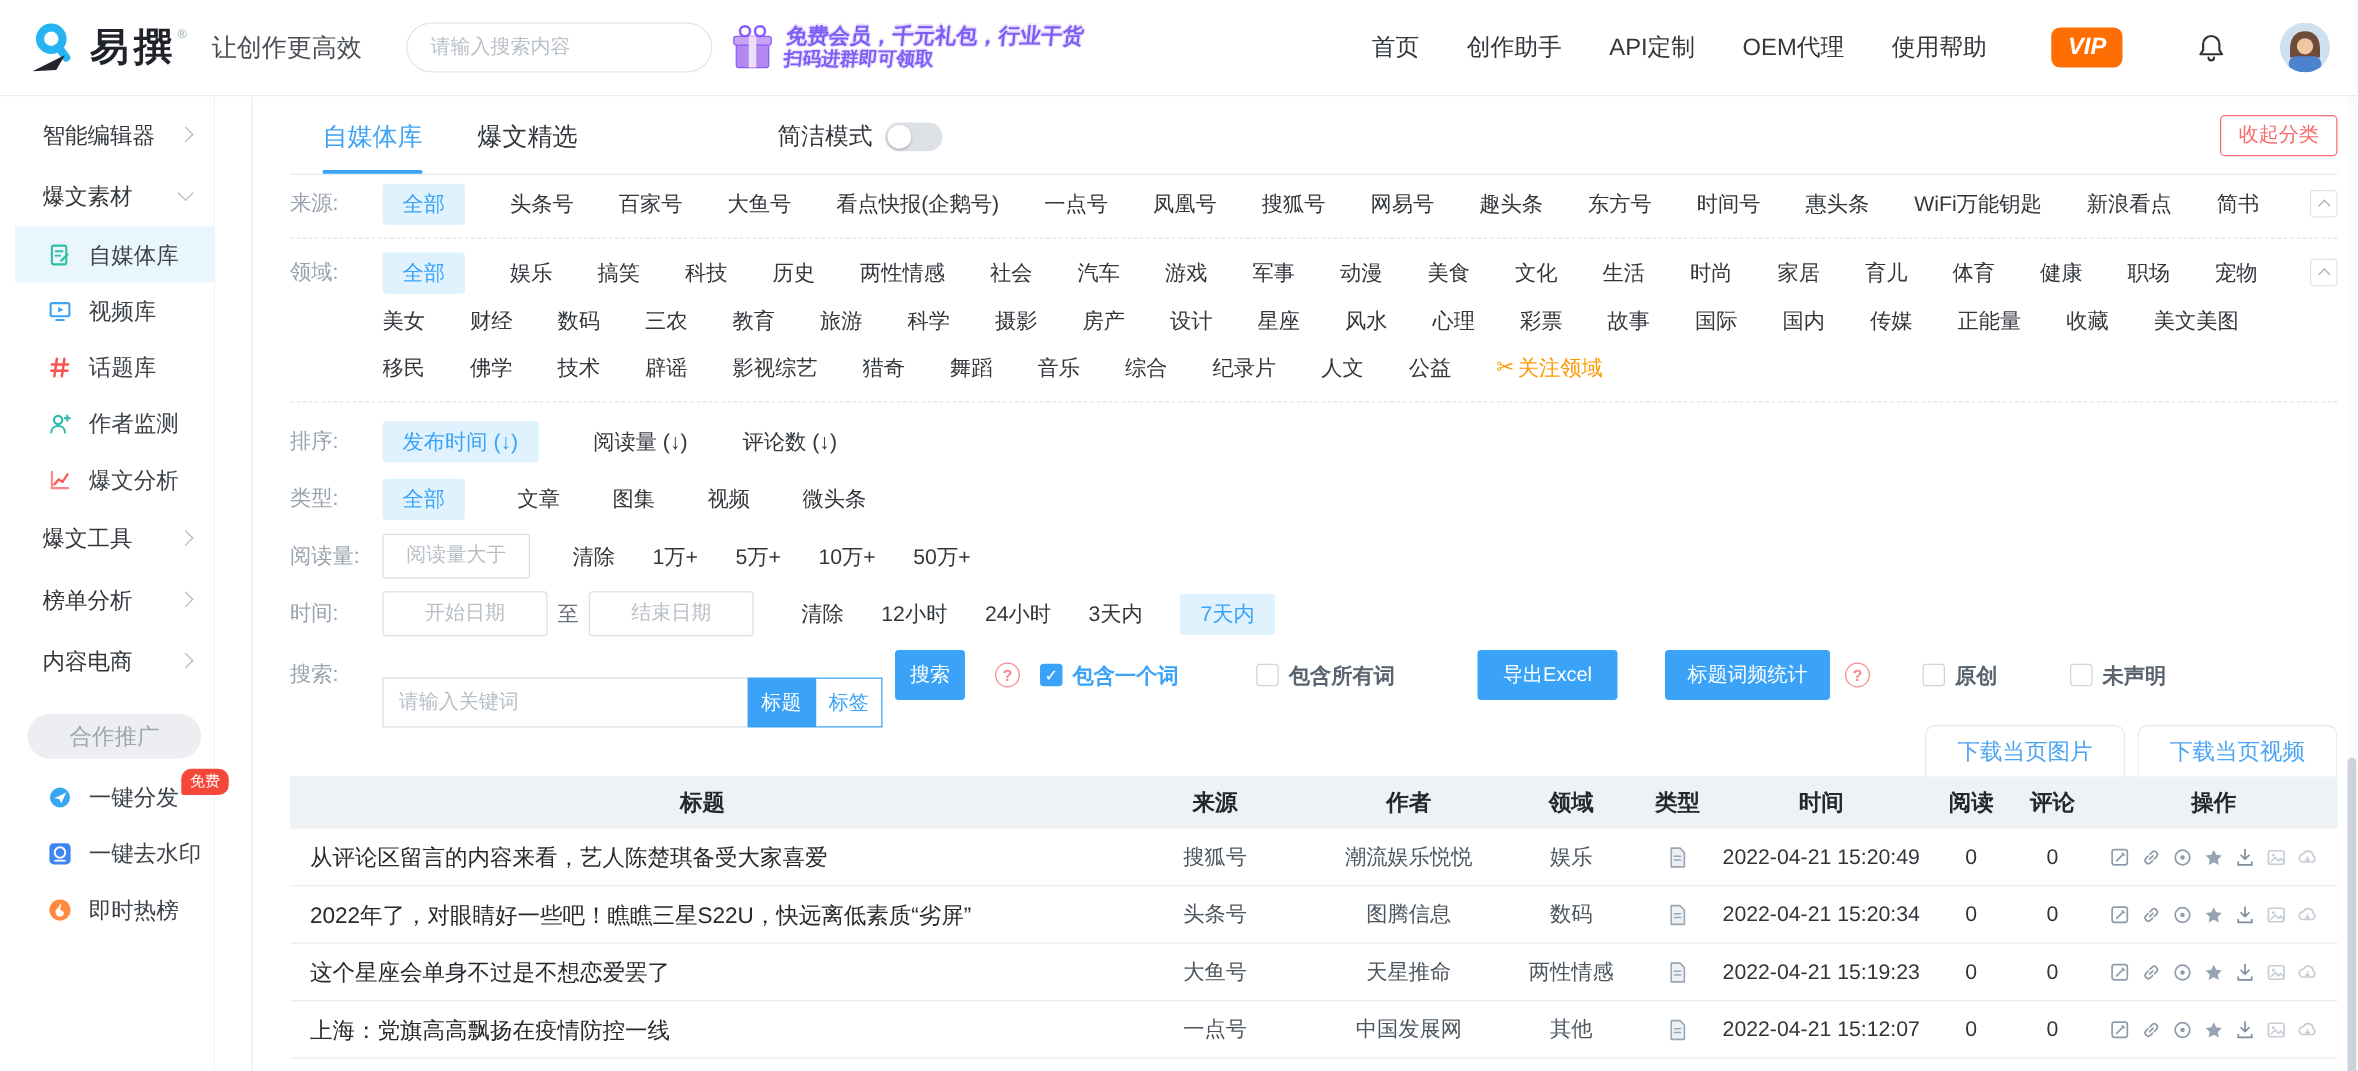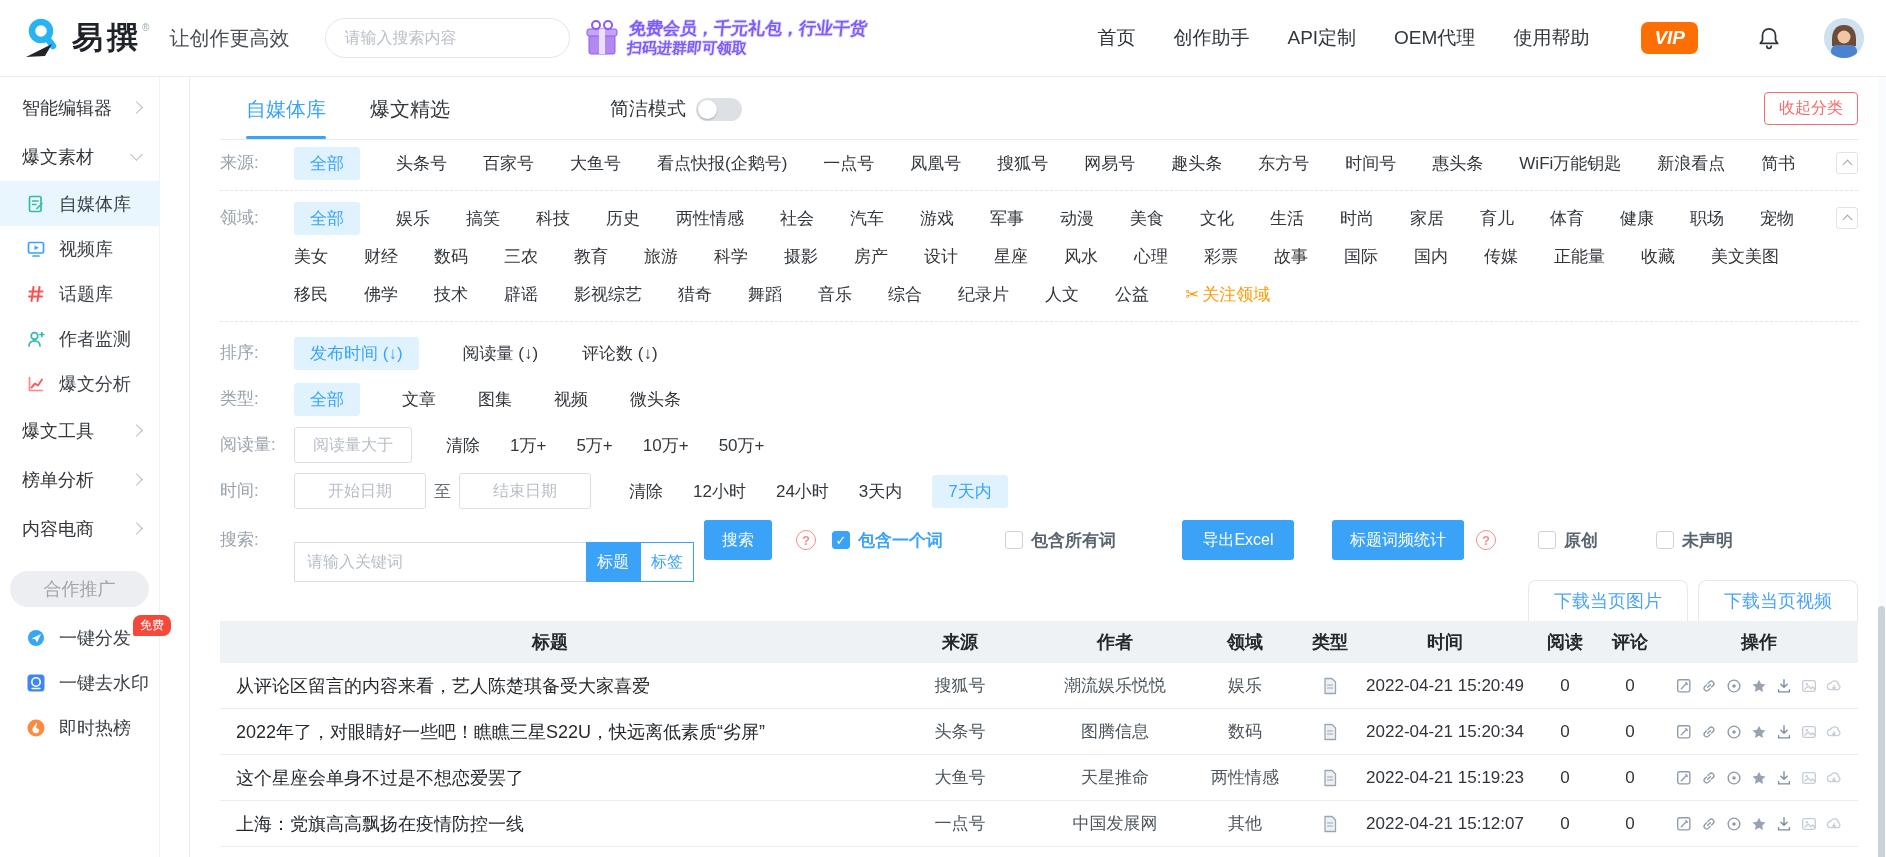--- a/index.html
+++ b/index.html
@@ -23,21 +23,21 @@
      text-shadow:-1px 0 #e6dcff,1px 0 #e6dcff,0 -1px #e6dcff,0 1px #e6dcff; }
   .promo-text div:last-child { font-size:15px; }
   .nav { margin-left:auto; display:flex; gap:38px; align-items:center; }
   .nav a { font-size:19px; color:#32373c; text-decoration:none; cursor:pointer; white-space:nowrap; }
   .vip { margin-left:52px; background:#ff6e02; color:#fff; font-weight:bold; font-style:italic;
          font-size:19px; padding:5px 13px; border-radius:7px; cursor:pointer; }
   .bell { margin-left:58px; cursor:pointer; }
   .avatar { margin-left:42px; width:40px; height:40px; border-radius:50%; overflow:hidden; cursor:pointer;
             flex-shrink:0; }
   
-  .shell { display:flex; height:781px; }
+  .shell { display:flex; height:781px;padding-left:12px; }
   .sidebar { width:160px; background:#fff; padding-top:7px; border-right:1px solid #f1f2f4; flex-shrink:0; }
   .sb-item { height:49px; display:flex; align-items:center; padding:0 18px 0 22px; font-size:18px;
              color:#32373c; cursor:pointer; }
   .sb-item .lbl { flex:1; }
   .chev { width:9px; height:9px; border-top:1.5px solid #b3b9c0; border-right:1.5px solid #b3b9c0;
           display:inline-block; }
   .chev.r { transform:rotate(45deg); }
   .chev.d { transform:rotate(135deg); margin-top:-4px; }
   .sb-sub { height:45px; display:flex; align-items:center; gap:13px; padding-left:26px; font-size:18px;
             color:#3c4248; cursor:pointer; }
@@ -435,21 +435,21 @@
         </div>
       </div>
 
       <div class="frow" style="height:52px">
         <div class="flabel" style="line-height:52px">搜索:</div>
         <div class="sgroup">
           <input class="s-input" placeholder="请输入关键词" style="">
           <span class="segbtn seg-title">标题</span>
           <span class="segbtn seg-tag">标签</span>
         </div>
-        <button class="btn-blue" style="width:68px; margin-left:10px">搜索</button>
+        <button class="btn-blue" style="width:56px; margin-left:10px">搜索</button>
         <span class="helpq" style="margin-left:24px"></span>
         <span class="cbwrap" style="margin-left:16px">
           <span class="cb on"></span>
           <span class="cbl blue">包含一个词</span>
         </span>
         <span class="cbwrap" style="margin-left:62px">
           <span class="cb"></span>
           <span class="cbl">包含所有词</span>
         </span>
         <button class="btn-blue" style="width:112px; margin-left:66px">导出Excel</button>

